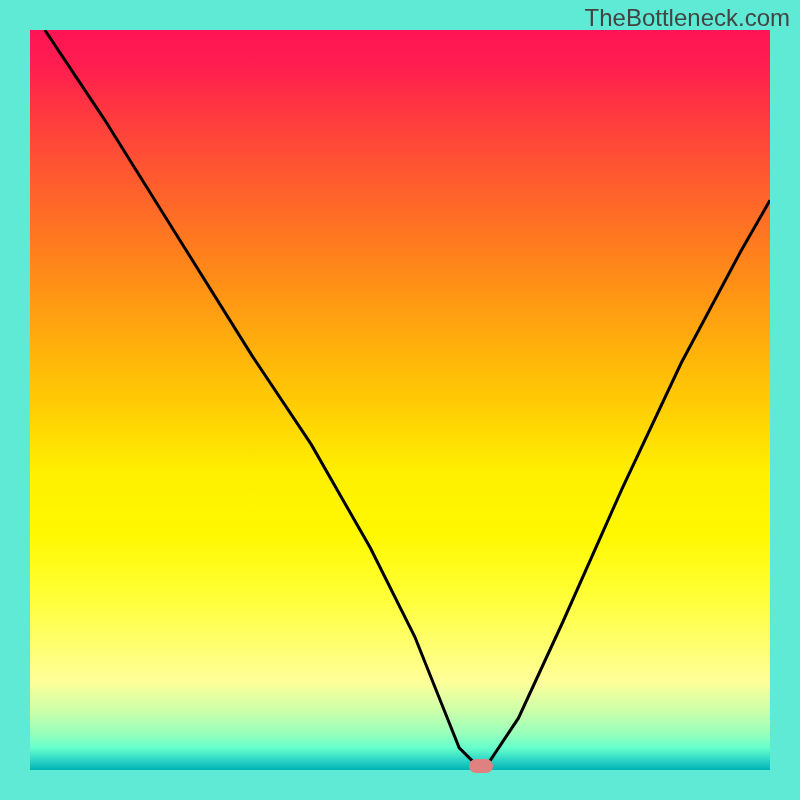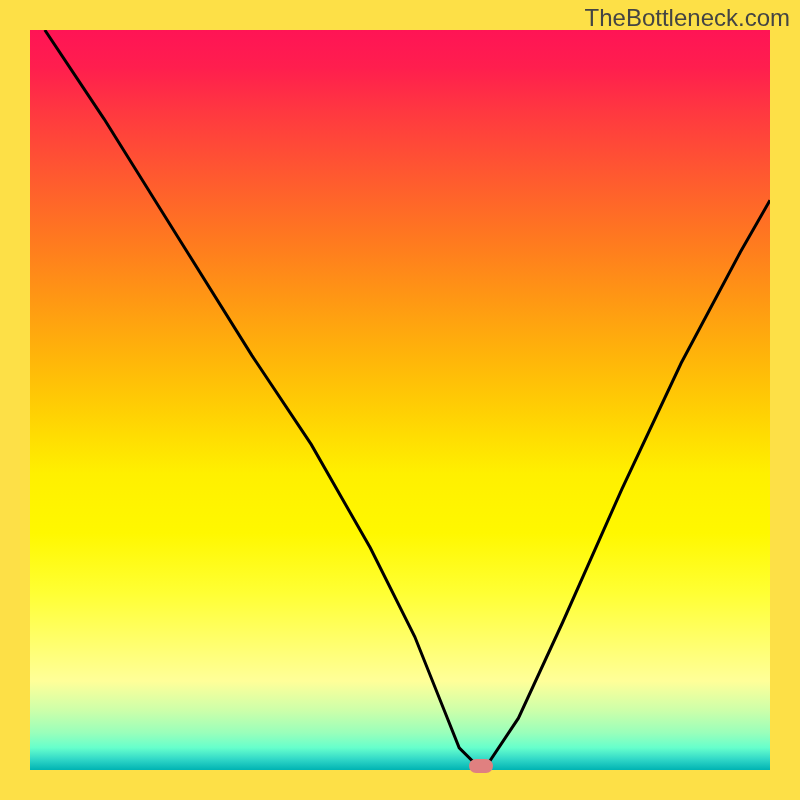--- a/index.html
+++ b/index.html
@@ -6,21 +6,21 @@
     margin: 0;
     padding: 0;
     width: 800px;
     height: 800px;
     overflow: hidden;
   }
   .chart-container {
     position: relative;
     width: 800px;
     height: 800px;
-    background: #fde047;
+    background: #5eead4;
   }
   .watermark {
     position: absolute;
     top: 4px;
     right: 10px;
     font-family: Arial, sans-serif;
     font-size: 24px;
     color: #444;
     z-index: 10;
   }

